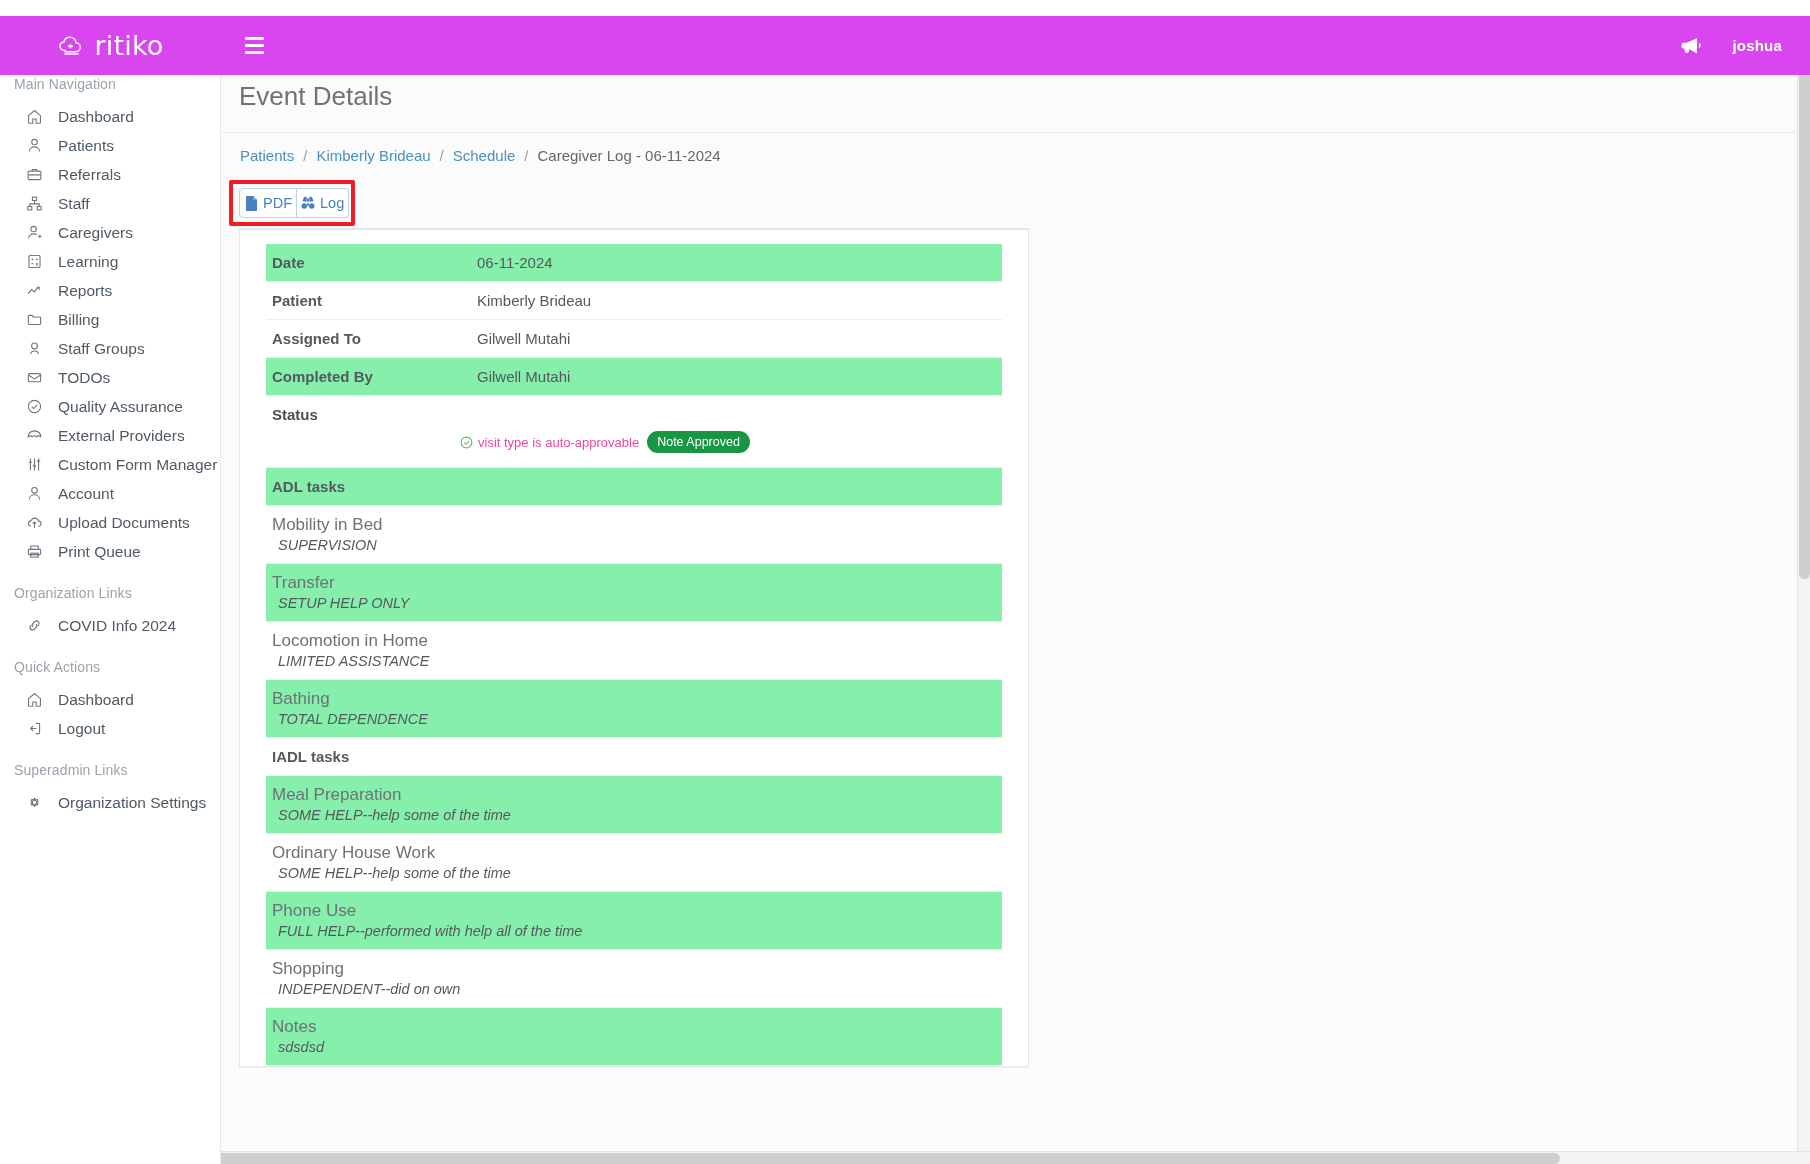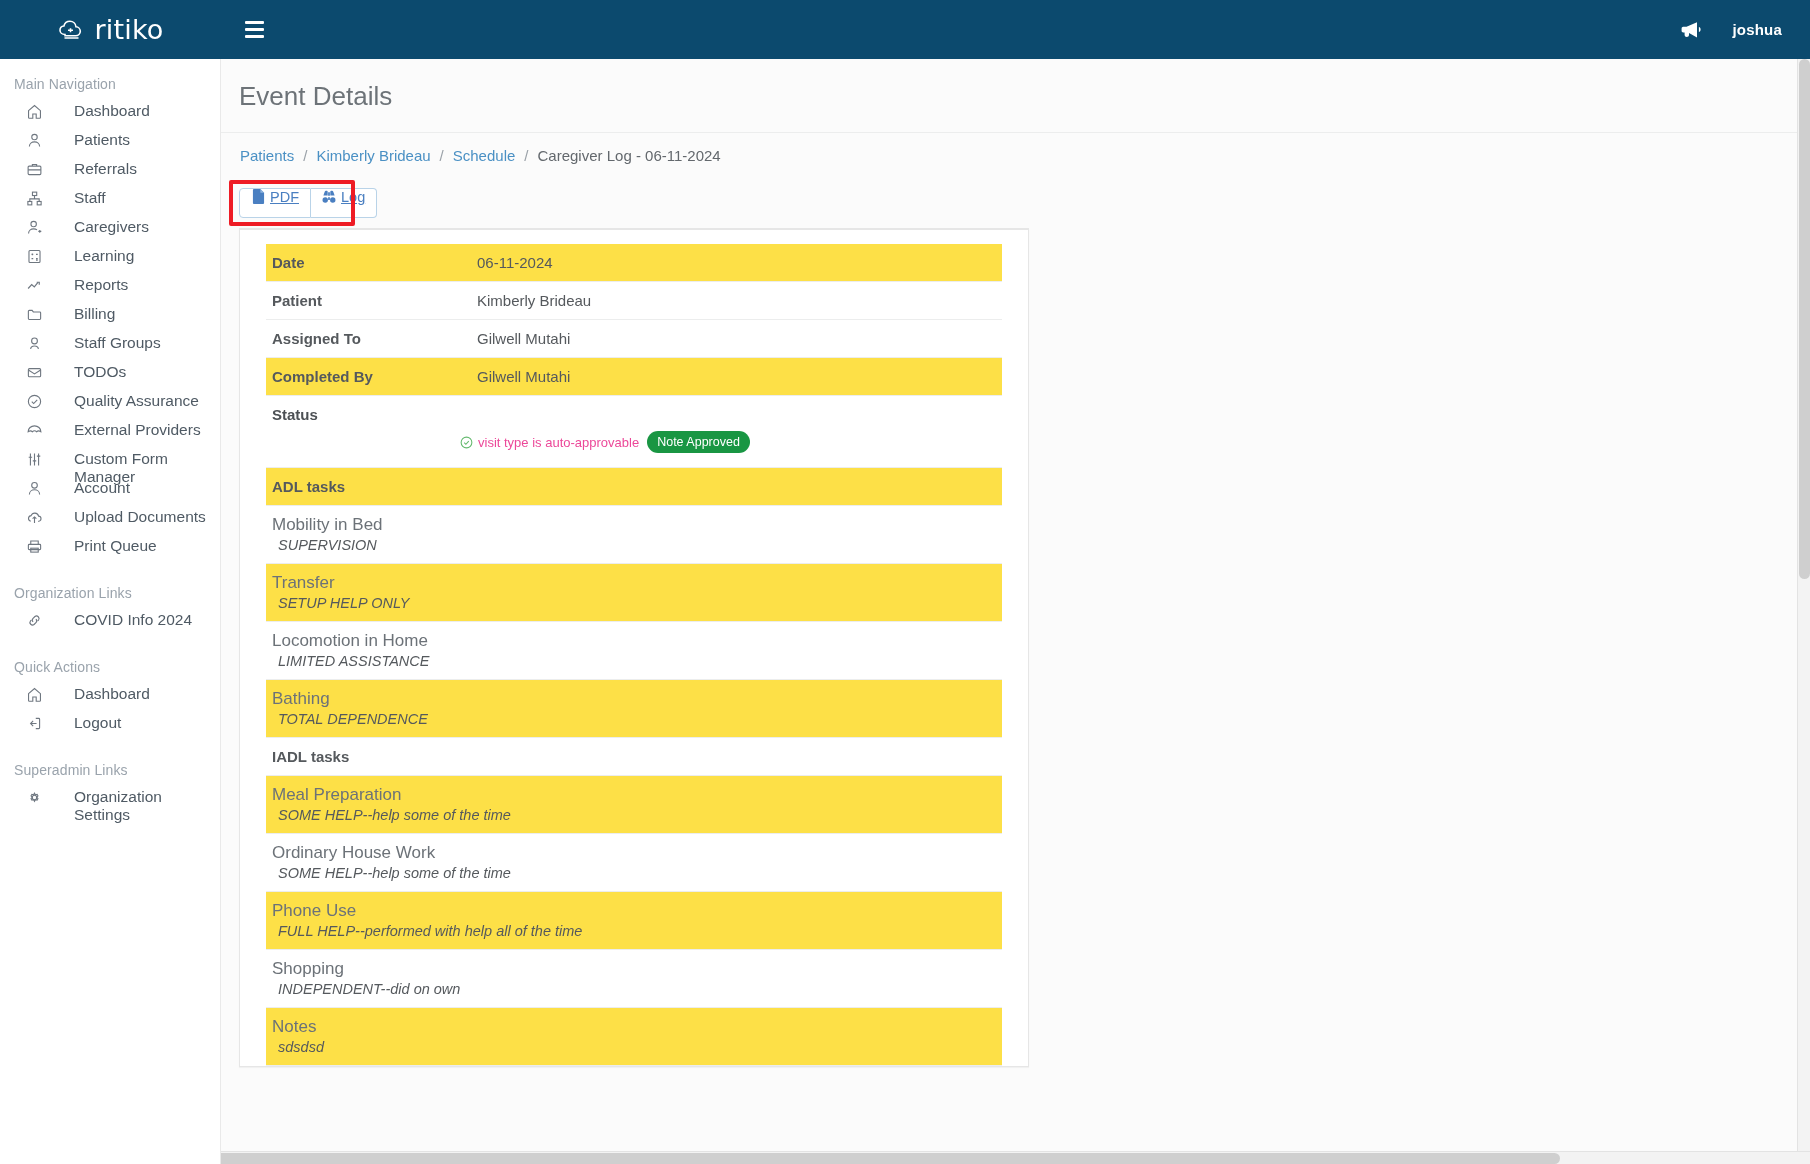--- a/index.html
+++ b/index.html
@@ -7,22 +7,22 @@
     margin: 0; padding: 0;
     background: #000;
     font-family: "Liberation Sans", sans-serif;
   }
   body { width: 1810px; height: 1164px; overflow: hidden; }
 
   .app { position: relative; width: 1810px; height: 1164px; background: #ffffff; overflow: hidden; }
 
   
   .navbar {
-    position: absolute; top: 0; left: 0; right: 0; height: 59px;
-    background: #0c4a6e;
+    position: absolute; top: 16px; left: 0; right: 0; height: 59px;
+    background: #d946ef;
     display: flex; align-items: center;
     z-index: 30;
   }
   .brand {
     width: 221px; height: 59px;
     display: flex; align-items: center; justify-content: center;
     gap: 7px;
   }
   .brand-cloud { width: 30px; height: 24px; position: relative; }
   .brand-text {
@@ -44,21 +44,21 @@
     position: absolute; top: 59px; left: 0; width: 221px; bottom: 0;
     background: #ffffff; border-right: 1px solid #e9e9e9;
     overflow: hidden;
     z-index: 20;
   }
   .side-head {
     color: #9aa3ac; font-size: 14px; padding: 17px 0 10px 14px; letter-spacing: .1px;
   }
   .side-head.tight { padding-top: 19px; }
   .side-item {
-    display: flex; gap: 30px;
+    display: flex; align-items: center; gap: 14px;
     height: 29px; padding-left: 25px;
     color: #4f5a64; font-size: 15.5px; text-decoration: none; cursor: pointer;
   }
   .side-ico { width: 19px; height: 19px; flex: 0 0 19px; display: flex; align-items: center; justify-content: center; color: #6f7780; }
   .side-ico svg { display:block; }
 
   
   .content {
     position: absolute; top: 59px; left: 221px; right: 0; bottom: 0;
     background: #fbfbfb; overflow: hidden;
@@ -81,27 +81,26 @@
   
   .action-wrap { position: relative; padding: 10px 0 0 18px; }
   .hl-box {
     position: absolute; left: 8px; top: 2px;
     width: 126px; height: 46px;
     border: 4px solid #ee1c25; border-radius: 2px;
     pointer-events: none;
   }
   .btn-group { display: inline-flex; position: relative; }
   .btn {
-    display: inline-flex; align-items: flex-start; gap: 5px;
-    height: 30px; padding: 0 11px;
+    display: inline-flex; align-items: center; gap: 5px;
+    height: 30px; padding: 0 4px;
     border: 1px solid #b9d3e8;
     background: #ffffff;
     color: #4a7fc1; font-size: 14.5px;
     cursor: pointer;
-    text-decoration: underline;
   }
   .btn:first-child { border-radius: 4px 0 0 4px; }
   .btn:last-child { border-radius: 0 4px 4px 0; border-left: none; }
   .btn-ico { width: 14px; height: 15px; display:flex; align-items:center; justify-content:center; }
 
   
   .card {
     margin: 10px 0 0 18px;
     width: 790px;
     background: #ffffff;
@@ -111,21 +110,21 @@
     padding: 14px 26px 0 26px;
   }
   table.detail { width: 100%; border-collapse: collapse; }
   table.detail tr { border-bottom: 1px solid #eceded; }
   table.detail td {
     padding: 10px 6px 10px 6px;
     font-size: 15px; color: #55595d; vertical-align: top;
   }
   td.k { width: 205px; font-weight: 700; color: #4c5054; }
   td.v { color: #55595d; }
-  tr.zebra { background: #fde047; }
+  tr.zebra { background: #86efac; }
 
   .status-line {
     display: flex; align-items: center; gap: 8px;
     padding: 8px 0 4px 188px;
   }
   .auto-approve { display: inline-flex; align-items: center; gap: 5px; color: #ec4899; font-size: 13px; }
   .check-ico { width: 13px; height: 13px; color: #63b96d; }
   .badge {
     background: #199643; color: #ffffff;
     font-size: 12.5px; font-weight: 400;

